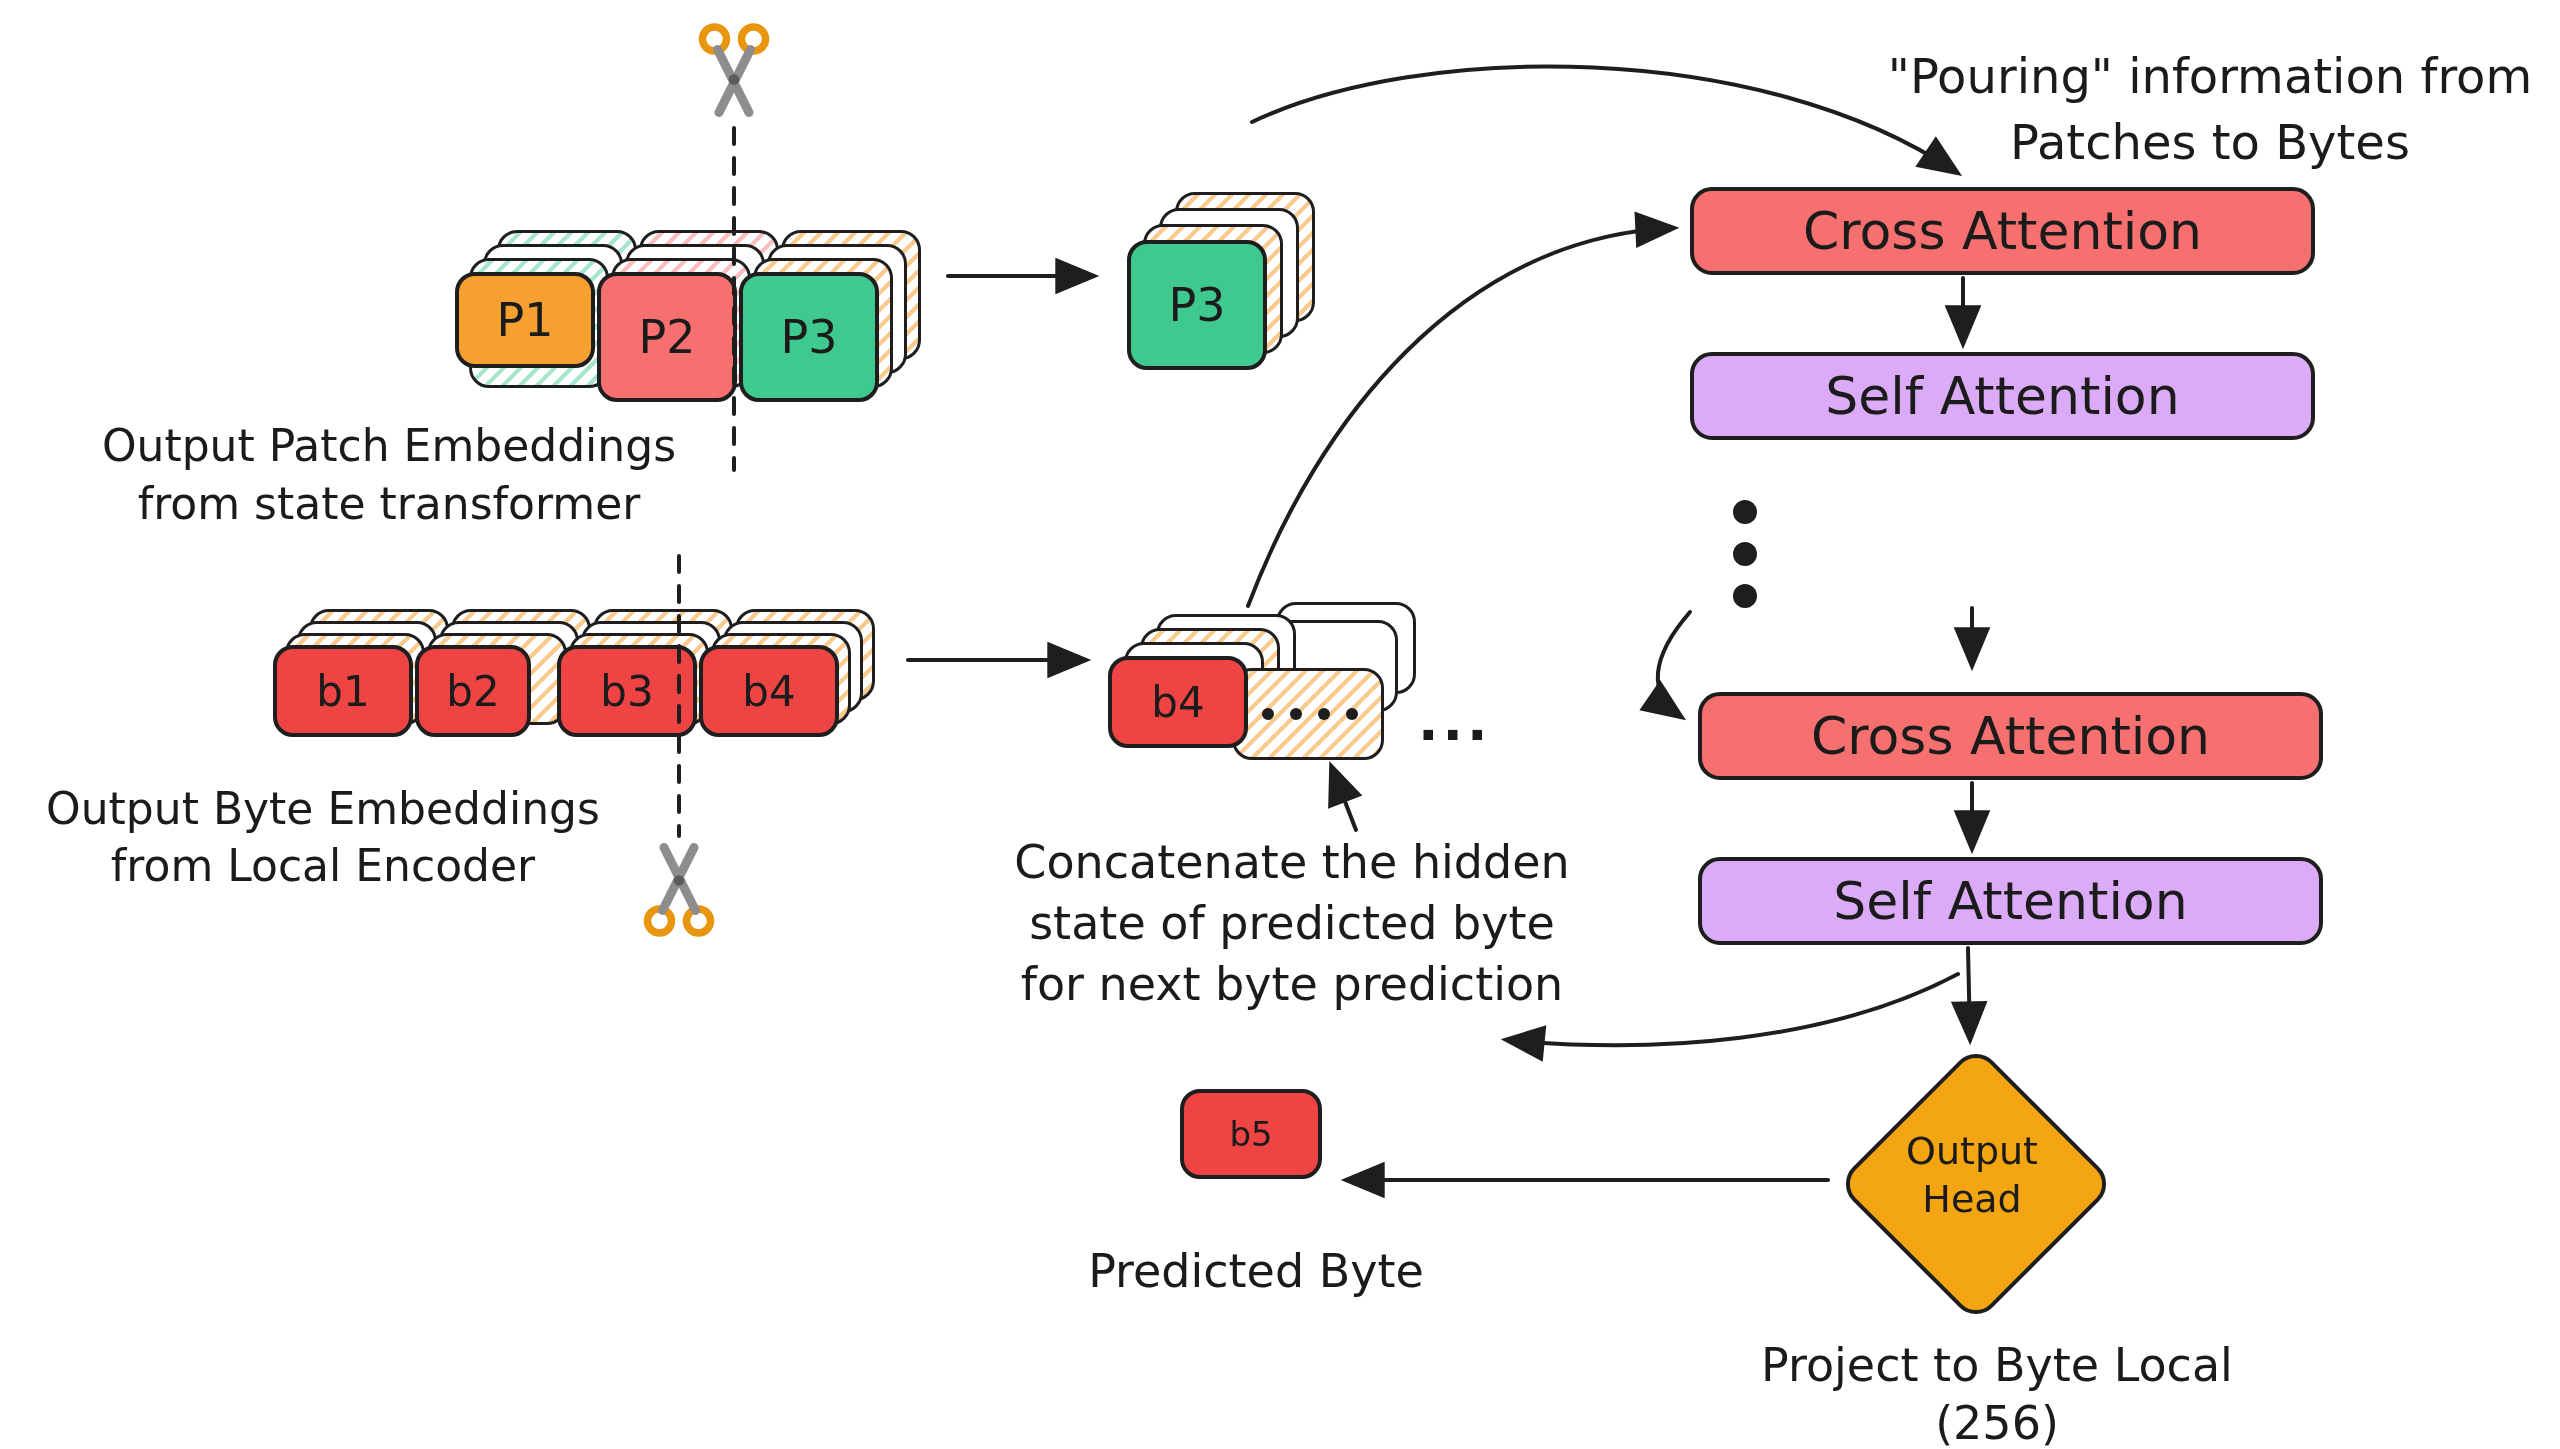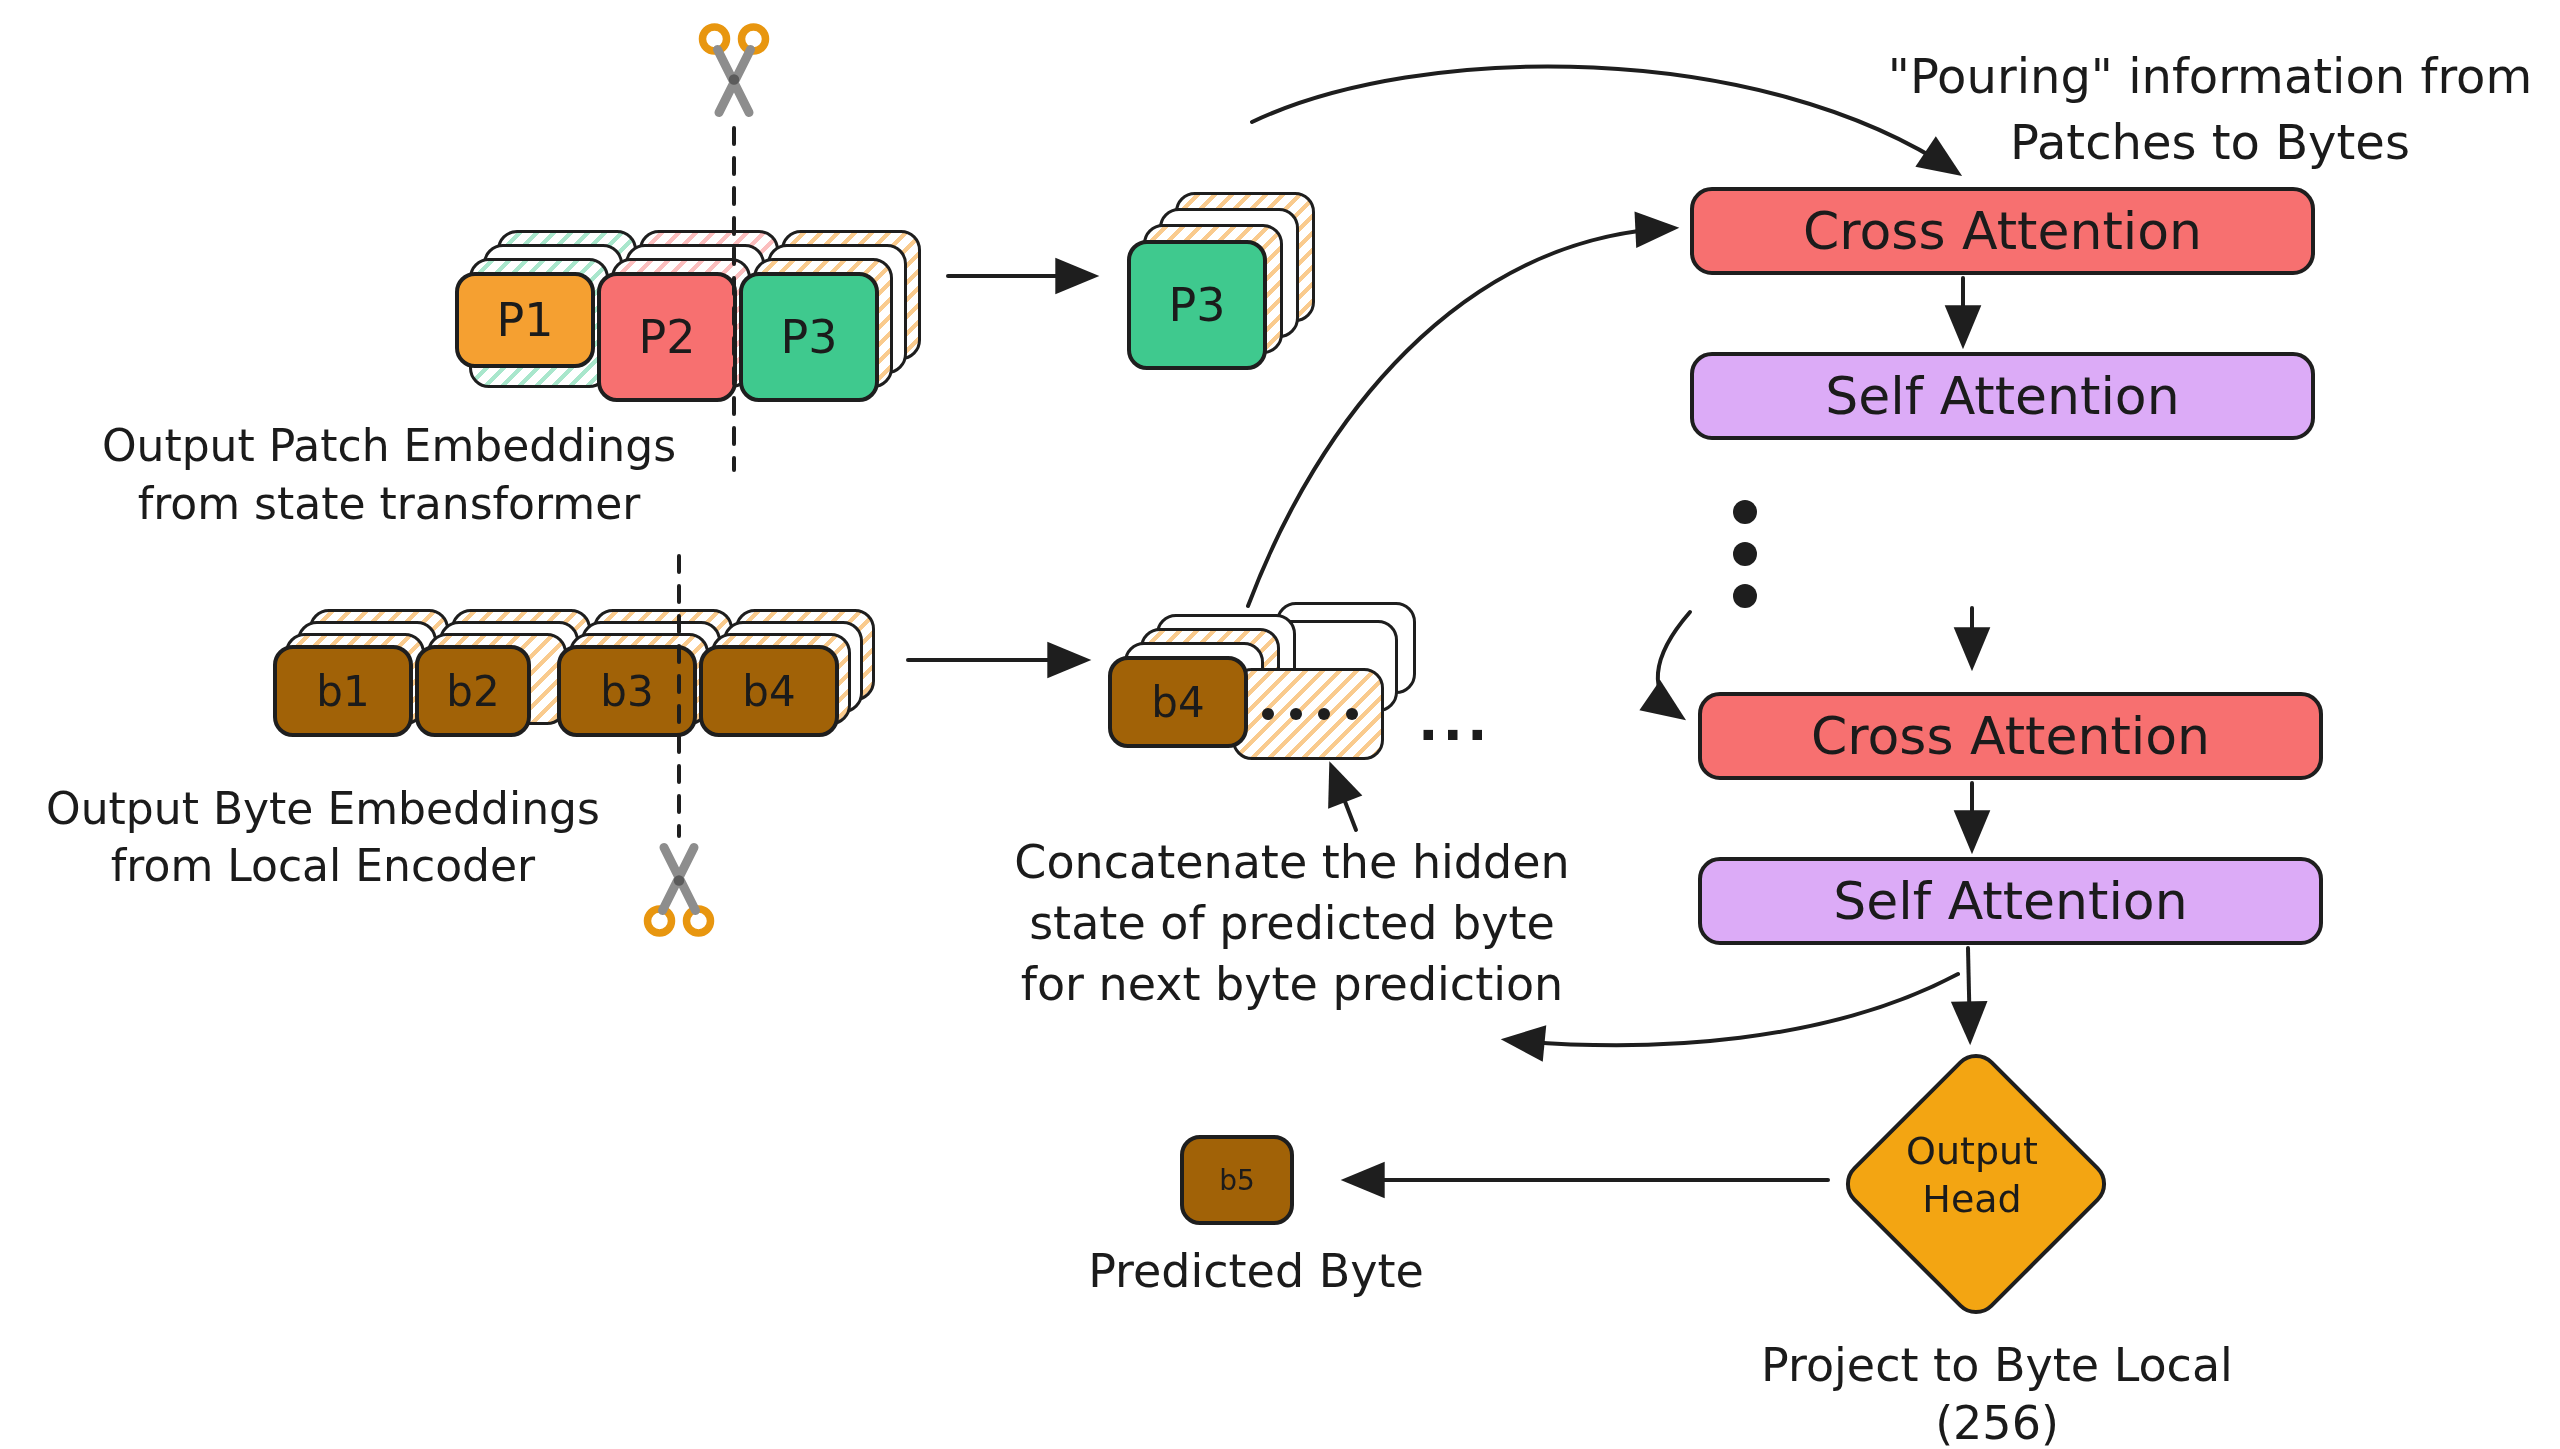--- a/index.html
+++ b/index.html
@@ -13,21 +13,21 @@
   }
   .ghost{
     position:absolute;box-sizing:border-box;border:3px solid #1e1e1e;border-radius:20px;background:#ffffff;
   }
   .hatch-orange{background-image:repeating-linear-gradient(135deg, rgba(245,160,49,.55) 0 4px, transparent 4px 12px);}
   .hatch-pink{background-image:repeating-linear-gradient(135deg, rgba(247,112,112,.45) 0 4px, transparent 4px 12px);}
   .hatch-teal{background-image:repeating-linear-gradient(135deg, rgba(64,201,142,.45) 0 4px, transparent 4px 12px);}
   .fill-orange{background:#f5a031;}
   .fill-red{background:#f77070;}
   .fill-green{background:#3fc98e;}
-  .fill-tan{background:#a16207;}
+  .fill-tan{background:#ef4444;}
   .block{
     position:absolute;box-sizing:border-box;height:88px;width:625px;border:4px solid #1e1e1e;border-radius:22px;
     display:flex;align-items:center;justify-content:center;font-size:52px;
   }
   .block-red{background:#f77070;}
   .block-purple{background:#dcabf7;}
   .note{position:absolute;transform:translateX(-50%);white-space:nowrap;text-align:center;font-size:46px;color:#1b1b1b;}
   .note-sm{font-size:44px;}
   .diamond{
     position:absolute;left:1877px;top:1085px;width:190px;height:190px;background:#f3a512;
@@ -143,21 +143,21 @@
     </div>
 
   <div class="diamond"></div>
   <div class="diamond-label">
     <div>Output</div>
     <div>Head</div>
   </div>
   <div class="note" style="left:1997px;top:1338px">Project to Byte Local</div>
   <div class="note" style="left:1997px;top:1396px">(256)</div>
 
-  <div class="card fill-tan" style="left:1180px;top:1135px;width:114px;height:90px;font-size:28px">
+  <div class="card fill-tan" style="left:1180px;top:1089px;width:142px;height:90px;font-size:34px">
       <span>b5</span>
     </div>
   <div class="note" style="left:1256px;top:1244px">Predicted Byte</div>
 
   <svg class="arrows" style="left:689px;top:22px" width="90" height="100" viewBox="0 0 60 66">
     <circle cx="17" cy="11" r="8" fill="none" stroke="#e8960f" stroke-width="5"></circle>
     <circle cx="43" cy="11" r="8" fill="none" stroke="#e8960f" stroke-width="5"></circle>
     <line x1="19" y1="18" x2="40" y2="60" stroke="#8d8d8d" stroke-width="6" stroke-linecap="round"></line>
     <line x1="41" y1="18" x2="20" y2="60" stroke="#8d8d8d" stroke-width="6" stroke-linecap="round"></line>
     <circle cx="30" cy="38" r="3.5" fill="#5b5b5b"></circle>

